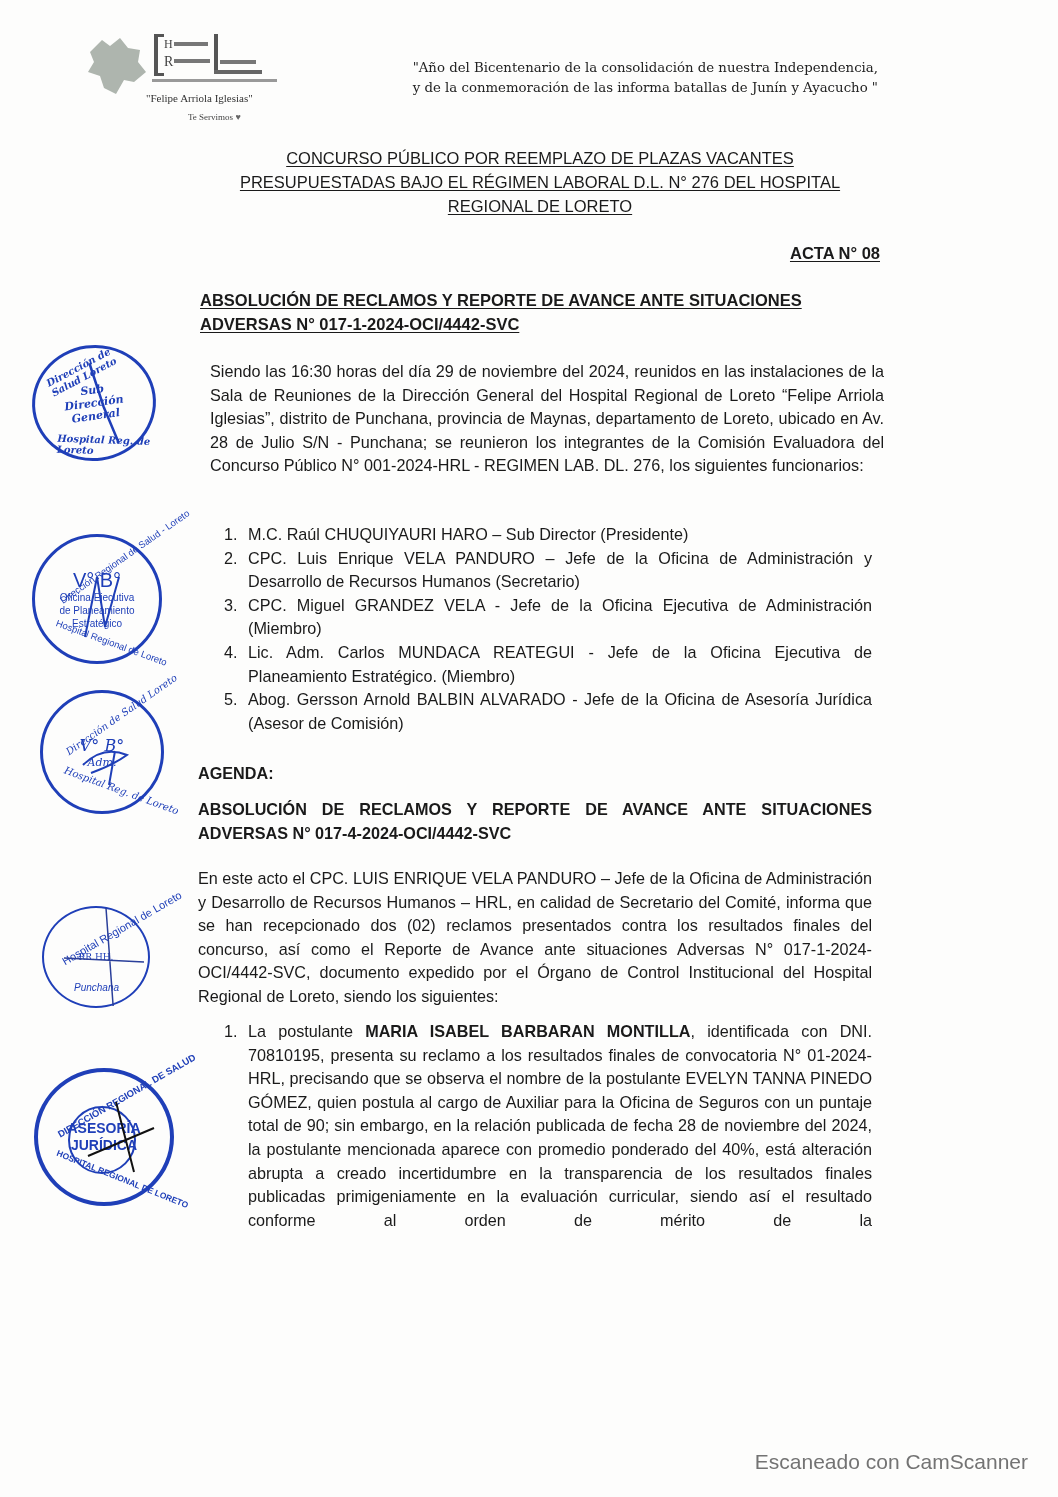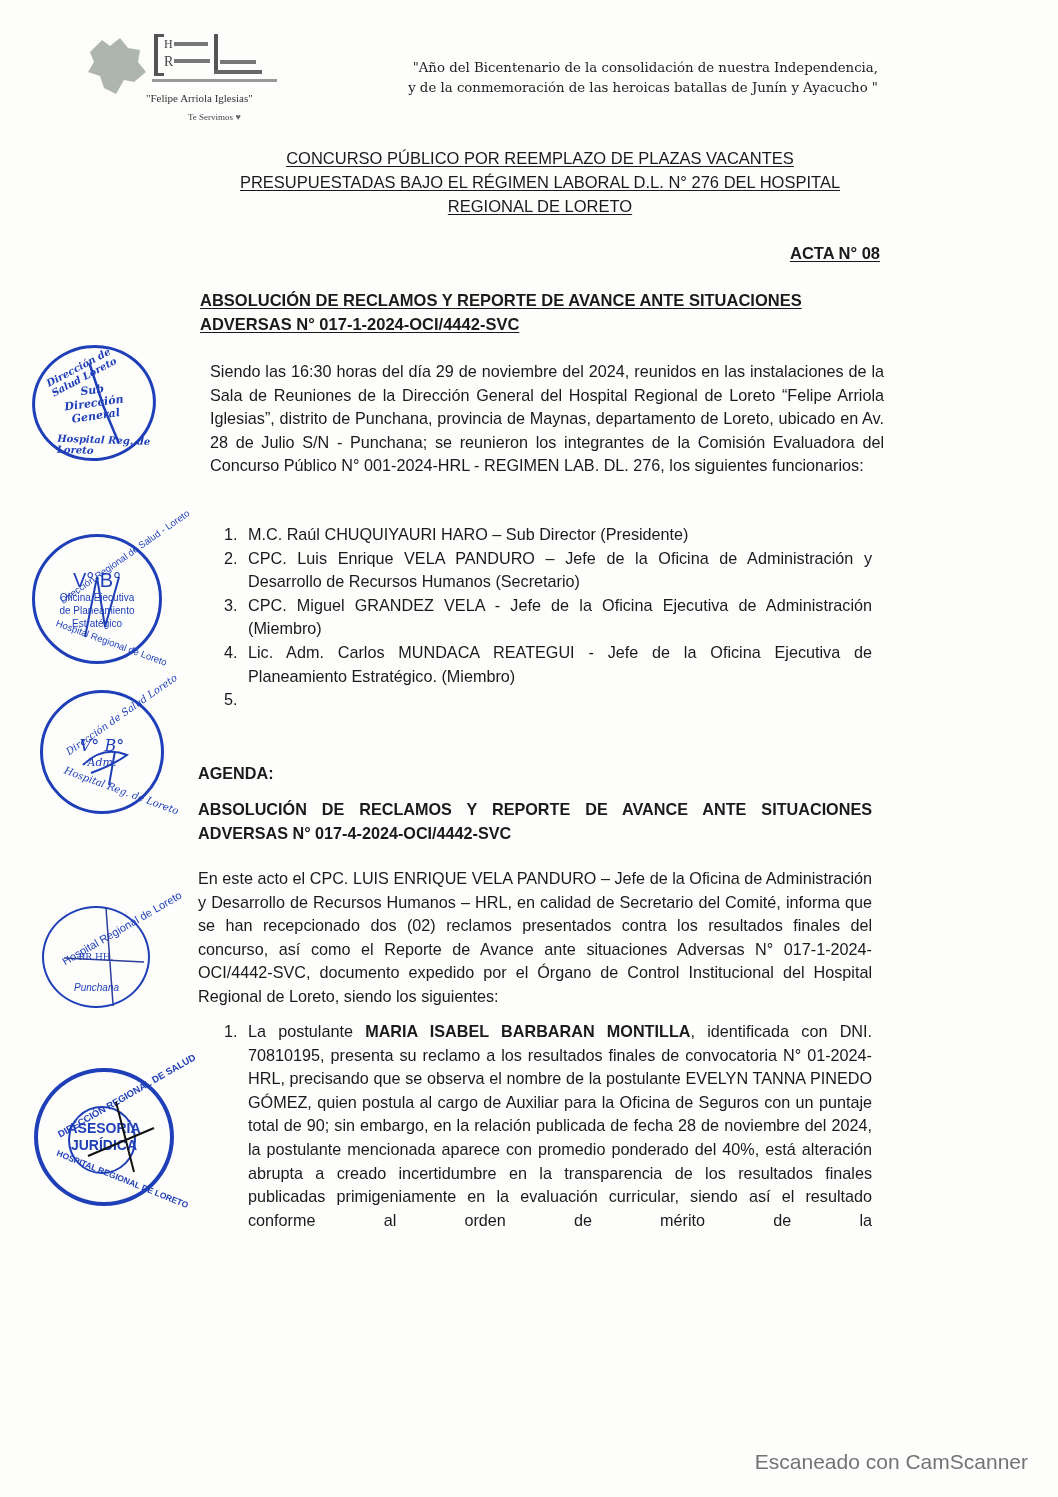--- a/index.html
+++ b/index.html
@@ -63,21 +63,21 @@
   </svg>
   <div class="caption">"Felipe Arriola Iglesias"</div>
   <div class="sub">
     <span>Te Servimos</span>
     <span style="color:#666;">♥</span>
   </div>
 </div>
 
 <div class="abs motto">
   <div>"Año del Bicentenario de la consolidación de nuestra Independencia,</div>
-  <div>y de la conmemoración de las heroicas batallas de Junín y Ayacucho "</div>
+  <div>y de la conmemoración de las informa batallas de Junín y Ayacucho "</div>
 </div>
 
 <div class="abs title-block">
   <div class="u">CONCURSO PÚBLICO POR REEMPLAZO DE PLAZAS VACANTES</div>
   <div class="u">PRESUPUESTADAS BAJO EL RÉGIMEN LABORAL D.L. N° 276 DEL HOSPITAL</div>
   <div class="u">REGIONAL DE LORETO</div>
 </div>
 
 <div class="abs acta">
   <span class="u">ACTA N° 08</span>
@@ -88,21 +88,21 @@
   <div class="u">ADVERSAS N° 017-1-2024-OCI/4442-SVC</div>
 </div>
 
 <div class="abs para p1">Siendo las 16:30 horas del día 29 de noviembre del 2024, reunidos en las instalaciones de la Sala de Reuniones de la Dirección General del Hospital Regional de Loreto “Felipe Arriola Iglesias”, distrito de Punchana, provincia de Maynas, departamento de Loreto, ubicado en Av. 28 de Julio S/N - Punchana; se reunieron los integrantes de la Comisión Evaluadora del Concurso Público N° 001-2024-HRL - REGIMEN LAB. DL. 276, los siguientes funcionarios:</div>
 
 <ol class="abs members">
   <li><span class="num">1.</span><span>M.C. Raúl CHUQUIYAURI HARO – Sub Director (Presidente)</span></li>
   <li><span class="num">2.</span><span>CPC. Luis Enrique VELA PANDURO – Jefe de la Oficina de Administración y Desarrollo de Recursos Humanos (Secretario)</span></li>
   <li><span class="num">3.</span><span>CPC. Miguel GRANDEZ VELA - Jefe de la Oficina Ejecutiva de Administración (Miembro)</span></li>
   <li><span class="num">4.</span><span>Lic. Adm. Carlos MUNDACA REATEGUI - Jefe de la Oficina Ejecutiva de Planeamiento Estratégico. (Miembro)</span></li>
-  <li><span class="num">5.</span></li>
+  <li><span class="num">5.</span><span>Abog. Gersson Arnold BALBIN ALVARADO - Jefe de la Oficina de Asesoría Jurídica (Asesor de Comisión)</span></li>
 </ol>
 
 <div class="abs agenda-h">AGENDA:</div>
 <div class="abs agenda-t">ABSOLUCIÓN DE RECLAMOS Y REPORTE DE AVANCE ANTE SITUACIONES ADVERSAS N° 017-4-2024-OCI/4442-SVC</div>
 
 <div class="abs para p2">En este acto el CPC. LUIS ENRIQUE VELA PANDURO – Jefe de la Oficina de Administración y Desarrollo de Recursos Humanos – HRL, en calidad de Secretario del Comité, informa que se han recepcionado dos (02) reclamos presentados contra los resultados finales del concurso, así como el Reporte de Avance ante situaciones Adversas N° 017-1-2024-OCI/4442-SVC, documento expedido por el Órgano de Control Institucional del Hospital Regional de Loreto, siendo los siguientes:</div>
 
 <ol class="abs claims">
   <li class="just-last">
     <span class="num">1.</span><span>La postulante </span><b>MARIA ISABEL BARBARAN MONTILLA</b><span>, identificada con DNI. 70810195, presenta su reclamo a los resultados finales de convocatoria N° 01-2024-HRL, precisando que se observa el nombre de la postulante EVELYN TANNA PINEDO GÓMEZ, quien postula al cargo de Auxiliar para la Oficina de Seguros con un puntaje total de 90; sin embargo, en la relación publicada de fecha 28 de noviembre del 2024, la postulante mencionada aparece con promedio ponderado del 40%, está alteración abrupta a creado incertidumbre en la transparencia de los resultados finales publicadas primigeniamente en la evaluación curricular, siendo así el resultado conforme al orden de mérito de la</span>

